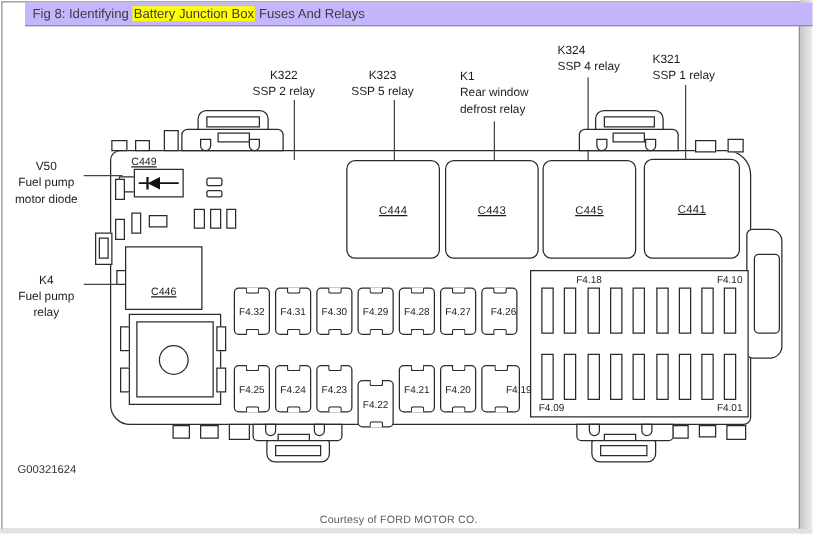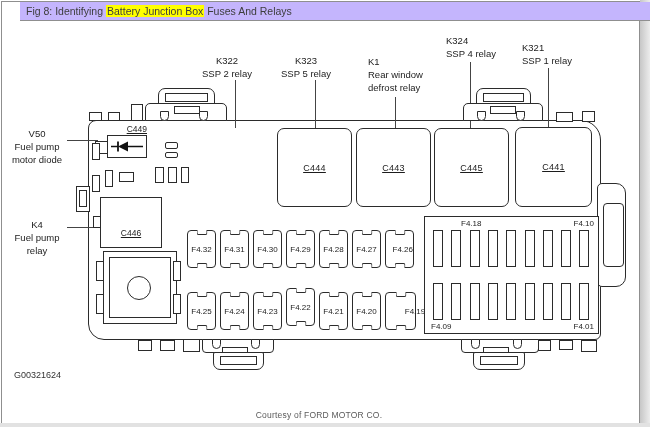--- a/index.html
+++ b/index.html
@@ -14,21 +14,21 @@
   .callout div{white-space:nowrap;}
   .page{position:absolute;left:1px;top:1px;width:637px;height:421px;border:1px solid #8f8f8f;background:#fff;z-index:0;}
   .titlebar{position:absolute;left:20px;top:2px;width:635px;height:19px;background:#c4b5fd;border-bottom:1px solid #8f8f8f;
             font-size:10.5px;line-height:19px;color:#3d3d3d;padding-left:6px;z-index:10;white-space:pre;box-sizing:border-box;}
   .hl{background:#ffff00;padding:0 1px;}
   .right-strip{position:absolute;left:640px;top:0;width:10px;height:427px;background:linear-gradient(90deg,#c7c7c7,#ececec);z-index:9;}
   .bottom-strip{position:absolute;left:0;top:423px;width:650px;height:4px;background:#e2e2e2;z-index:9;}
   .mainbox{left:88px;top:120px;width:513px;height:220px;border-radius:8px 20px 6px 16px;z-index:1;}
   .relay{z-index:4;border-radius:7px;display:flex;align-items:center;justify-content:center;}
   .relay span{font-size:9px;color:#1c1c1c;text-decoration:underline;letter-spacing:.3px;}
-  .clabel{position:absolute;font-size:8.5px;color:#1c1c1c;text-decoration:underline;text-align:right;z-index:5;}
+  .clabel{position:absolute;font-size:8.5px;color:#1c1c1c;text-decoration:underline;text-align:left;z-index:5;}
   .fuse{position:absolute;box-sizing:border-box;width:29px;height:38px;border:1.5px solid #2b2b2b;border-radius:4px;background:#fff;
         display:flex;align-items:center;justify-content:center;z-index:4;}
   .fuse span{font-size:8px;color:#1c1c1c;}
   .fuse::before{content:"";position:absolute;top:-1px;left:50%;transform:translateX(-50%);width:9px;height:4px;
         border:1.3px solid #2b2b2b;border-top:none;border-radius:0 0 2px 2px;background:#fff;}
   .fuse::after{content:"";position:absolute;bottom:-1px;left:50%;transform:translateX(-50%);width:9px;height:4px;
         border:1.3px solid #2b2b2b;border-bottom:none;border-radius:2px 2px 0 0;background:#fff;}
   .panel{left:424px;top:216px;width:175px;height:118px;z-index:4;}
   .panel .corner{position:absolute;font-size:8px;color:#1c1c1c;}
   .slot{position:absolute;box-sizing:border-box;width:10px;height:37px;border:1.3px solid #2b2b2b;background:#fff;}
@@ -186,21 +186,21 @@
         </div>
         <div class="fuse" style="left: 187px; top: 292px;">
           <span>F4.25</span>
         </div>
         <div class="fuse" style="left: 220px; top: 292px;">
           <span>F4.24</span>
         </div>
         <div class="fuse" style="left: 253px; top: 292px;">
           <span>F4.23</span>
         </div>
-        <div class="fuse" style="left: 286px; top: 288px;">
+        <div class="fuse" style="left: 286px; top: 304px;">
           <span>F4.22</span>
         </div>
         <div class="fuse" style="left: 319px; top: 292px;">
           <span>F4.21</span>
         </div>
         <div class="fuse" style="left: 352px; top: 292px;">
           <span>F4.20</span>
         </div>
         <div class="fuse" style="left: 385px; top: 292px; padding-left: 29px;">
           <span>F4.19</span>

